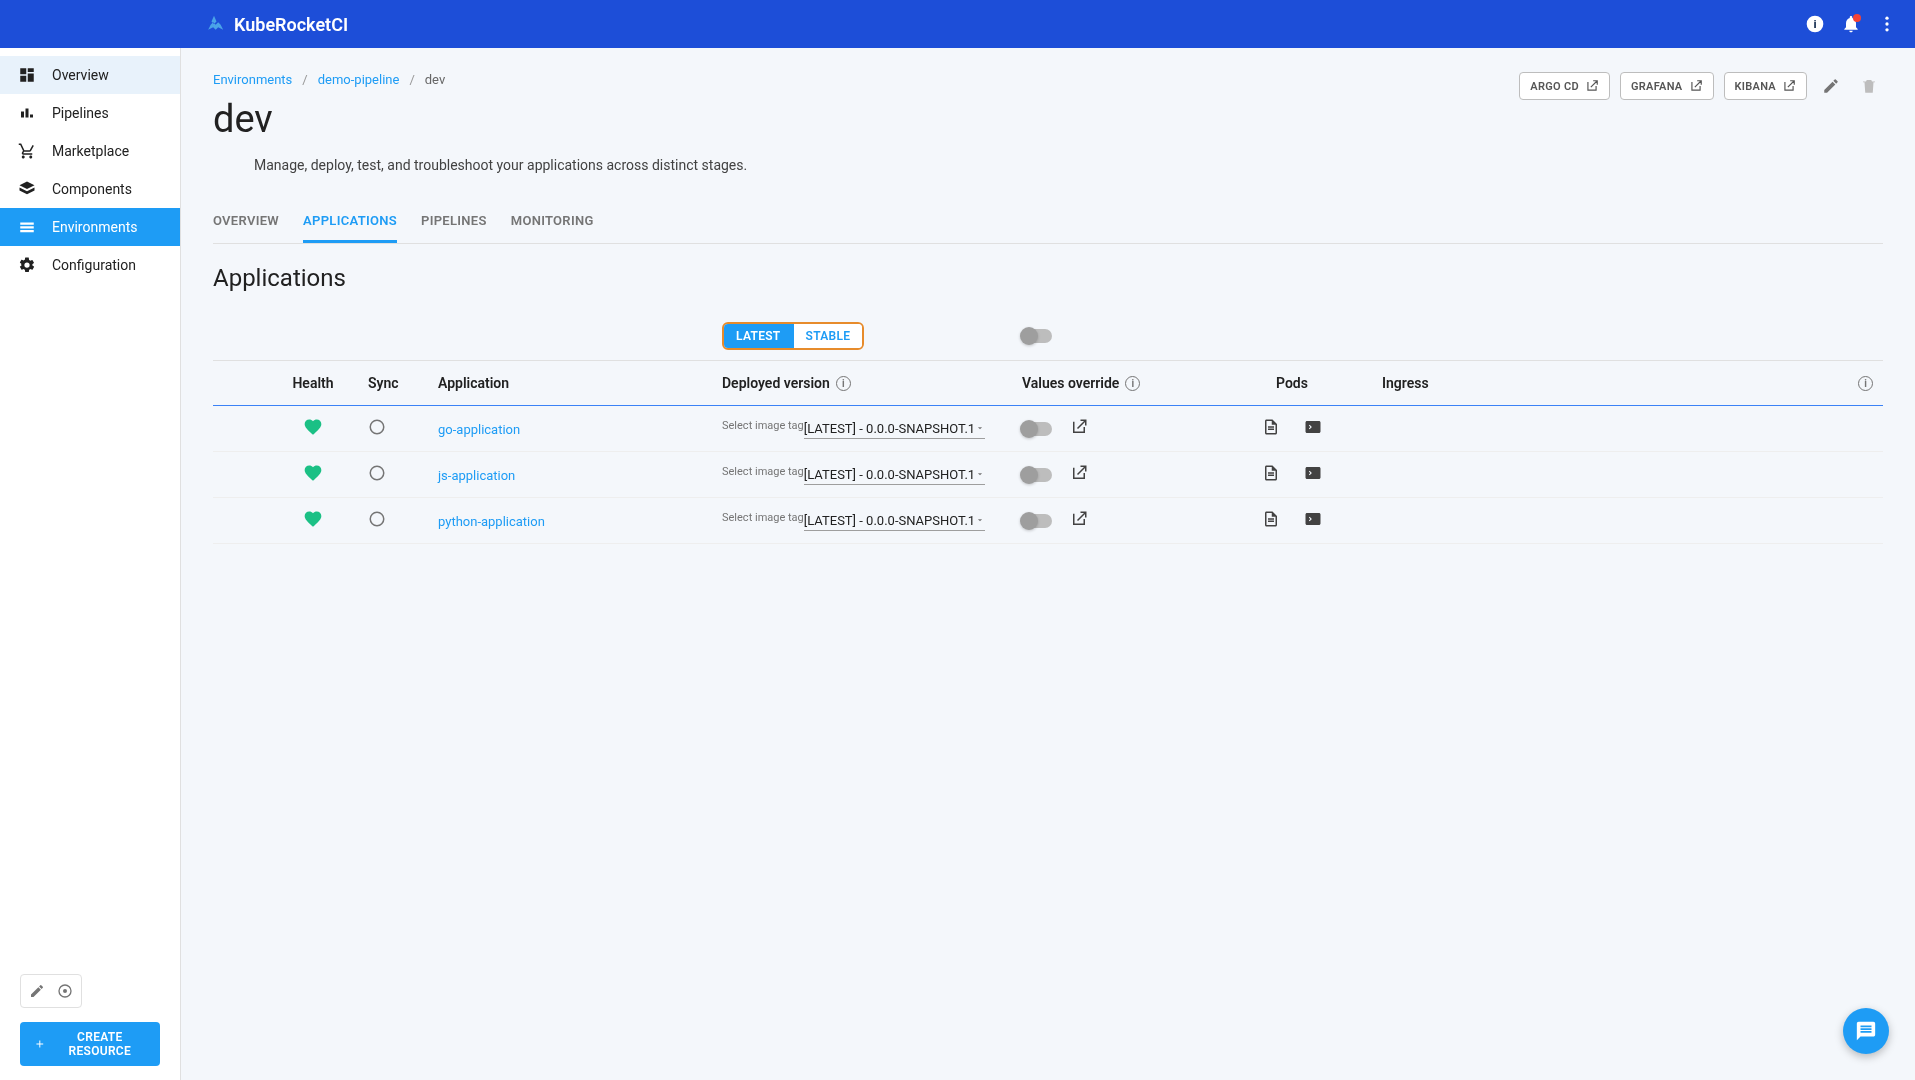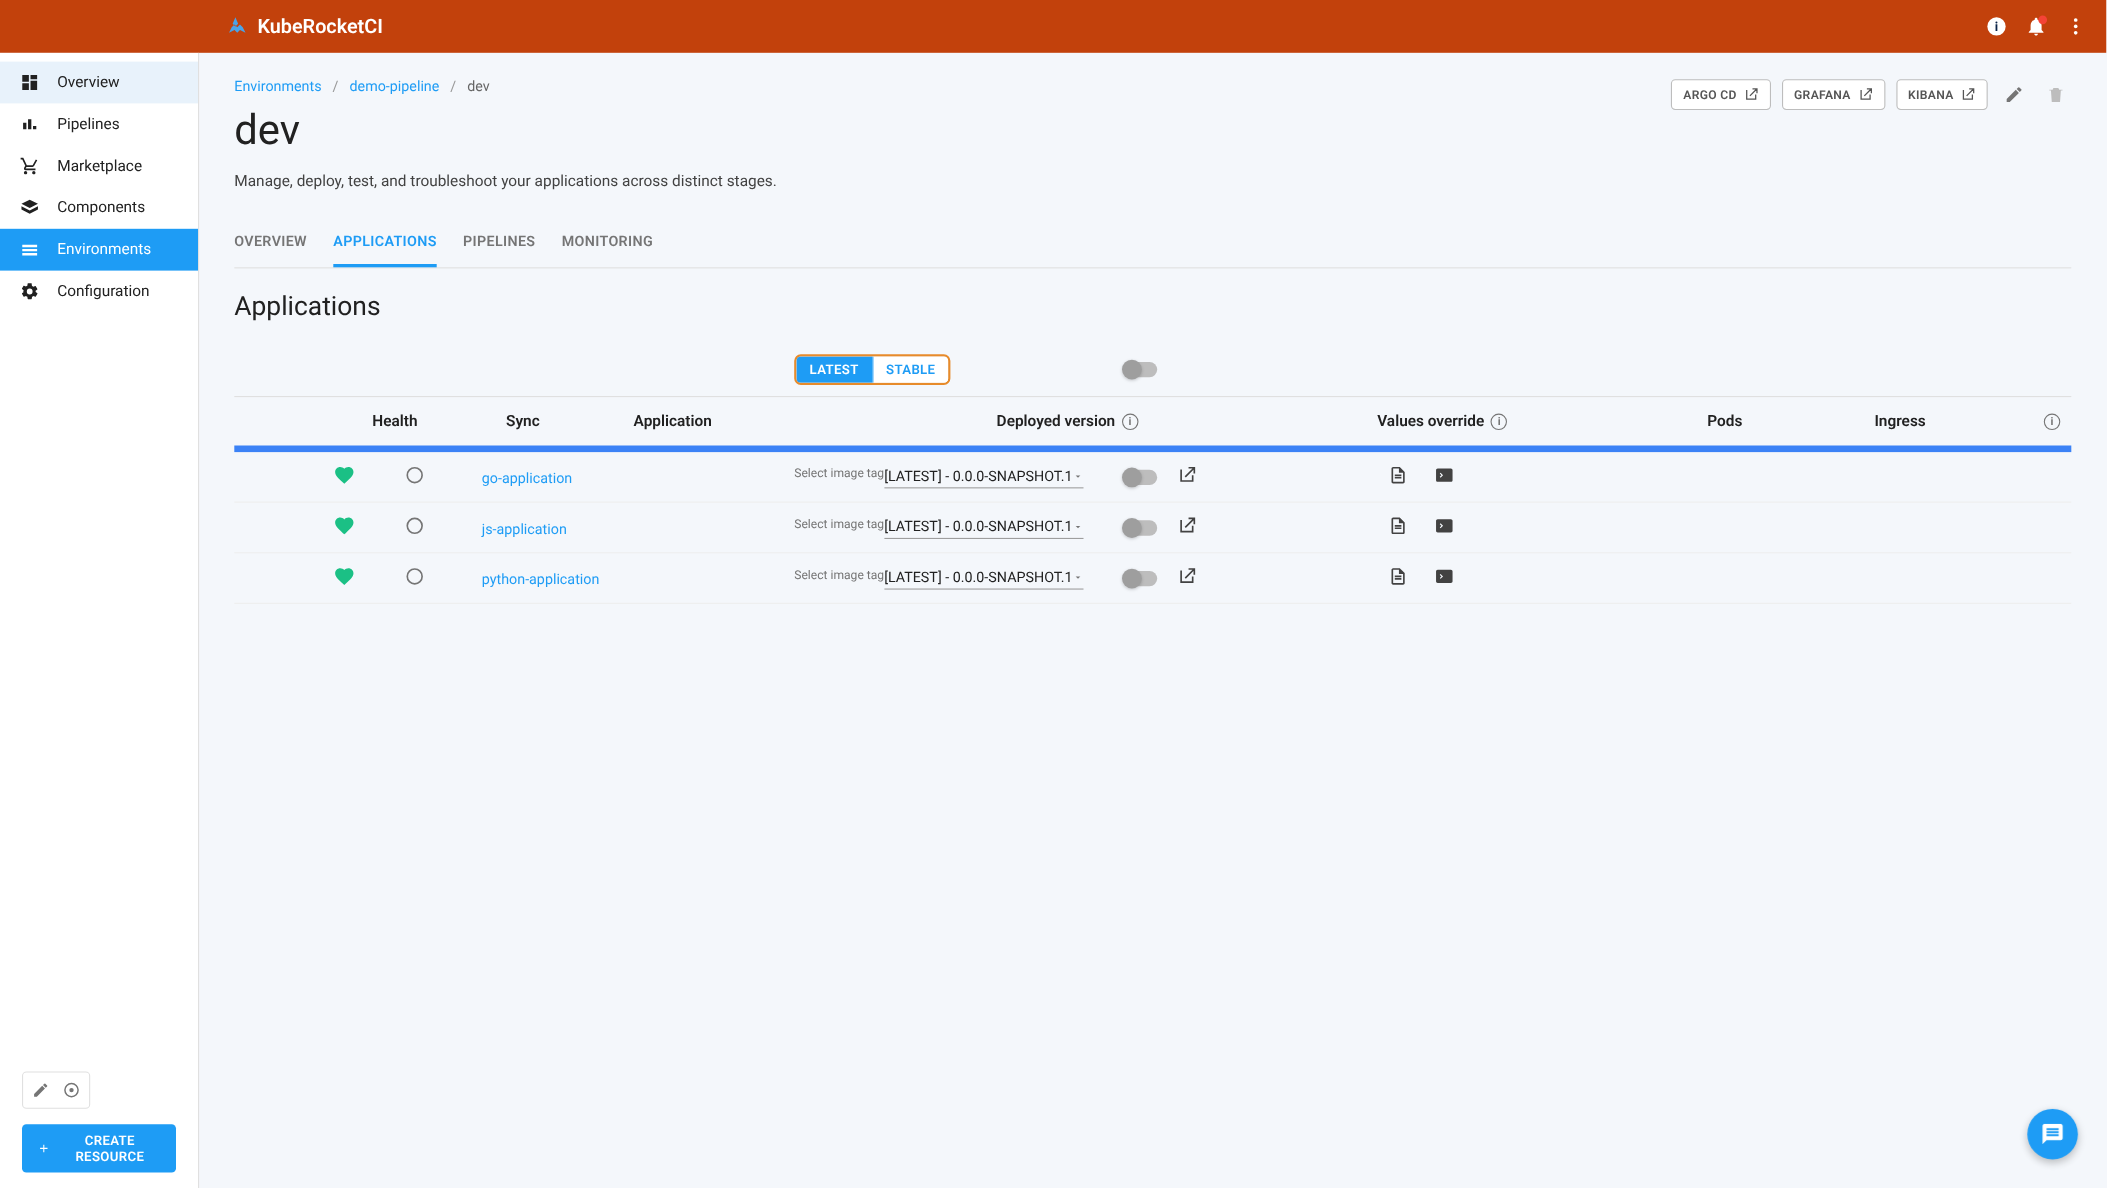--- a/index.html
+++ b/index.html
@@ -1,20 +1,20 @@
 <!DOCTYPE html>
 <html><head>
 <meta charset="utf-8">
 <style>
 * { margin: 0; padding: 0; box-sizing: border-box; font-family: -apple-system, BlinkMacSystemFont, "Segoe UI", Roboto, sans-serif; }
 body { background: #f4f7fb; color: #212121; overflow: hidden; }
 
 .app { display: flex; flex-direction: column; height: 100vh; width: 100vw; }
 
-.topbar { height: 48px; background: #c2410c; display: flex; align-items: center; padding: 0 16px; color: #fff; }
+.topbar { height: 48px; background: #1d4ed8; display: flex; align-items: center; padding: 0 16px; color: #fff; }
 .topbar .brand { display: flex; align-items: center; gap: 10px; margin-left: 188px; font-weight: 600; font-size: 18px; }
 .topbar .spacer { flex: 1; }
 .topbar .tb-icon { width: 24px; height: 24px; display: flex; align-items: center; justify-content: center; margin-left: 12px; cursor: pointer; position: relative; }
 .topbar .tb-icon svg { fill: #fff; }
 .notif-dot { position: absolute; top: 2px; right: 2px; width: 8px; height: 8px; background: #f44336; border-radius: 50%; }
 
 .body { flex: 1; display: flex; overflow: hidden; }
 
 .sidebar { width: 181px; background: #fff; border-right: 1px solid #e0e0e0; display: flex; flex-direction: column; position: relative; }
 .nav { padding-top: 8px; flex: 1; }
@@ -29,21 +29,21 @@
 .create-res-btn { background: #1e9cf5; color: #fff; border: none; border-radius: 4px; padding: 8px 14px; font-size: 12px; font-weight: 600; display: flex; align-items: center; gap: 8px; cursor: pointer; letter-spacing: 0.3px; }
 
 .main { flex: 1; overflow-y: auto; padding: 24px 32px 0 32px; }
 
 .header-row { display: flex; justify-content: space-between; align-items: flex-start; }
 .breadcrumb { display: flex; align-items: center; gap: 10px; font-size: 13px; margin-bottom: 10px; }
 .breadcrumb a { color: #1e9cf5; text-decoration: none; cursor: pointer; }
 .breadcrumb .sep { color: #999; }
 .breadcrumb .current { color: #666; }
 .page-title { font-size: 38px; font-weight: 400; margin-bottom: 16px; }
-.page-desc { font-size: 14px; color: #424242; margin-bottom: 28px; }
+.page-desc { font-size: 14px; color: #424242; margin-bottom: 28px; margin-left: 41px; }
 
 .header-actions { display: flex; align-items: center; gap: 10px; }
 .ext-btn { border: 1px solid #bdbdbd; background: #fff; border-radius: 4px; padding: 6px 10px; font-size: 11px; font-weight: 600; color: #555; display: flex; align-items: center; gap: 6px; cursor: pointer; letter-spacing: 0.3px; }
 .ext-btn svg { width: 14px; height: 14px; stroke: #555; fill: none; }
 .icon-btn { width: 28px; height: 28px; display: flex; align-items: center; justify-content: center; cursor: pointer; color: #757575; }
 .icon-btn svg { width: 18px; height: 18px; fill: #757575; }
 
 .tabs { display: flex; border-bottom: 1px solid #e0e0e0; gap: 24px; }
 .tab { padding: 12px 0; font-size: 13px; font-weight: 600; color: #757575; cursor: pointer; letter-spacing: 0.3px; border-bottom: 3px solid transparent; }
 .tab.active { color: #1e9cf5; border-bottom-color: #1e9cf5; }
@@ -61,21 +61,21 @@
 .filter-row .col-health { width: 110px; }
 .filter-row .col-sync { width: 70px; }
 .filter-row .col-app { width: 284px; }
 .filter-row .col-dep { width: 300px; }
 .chip-group { display: inline-flex; border: 2px solid #e78b2b; border-radius: 6px; overflow: hidden; }
 .chip { padding: 5px 12px; font-size: 12px; font-weight: 600; letter-spacing: 0.3px; cursor: pointer; }
 .chip.active { background: #1e9cf5; color: #fff; }
 .chip.inactive { background: #fff; color: #1e9cf5; border-left: 1px solid #1e9cf5; }
 .filter-row .col-vo { display: flex; align-items: center; }
 
-.thead { display: flex; padding: 14px 0; border-bottom: 6px solid #3b82f6; font-size: 14px; font-weight: 600; gap: 46px; }
+.thead { display: flex; padding: 14px 0; border-bottom: 1px solid #3b82f6; font-size: 14px; font-weight: 600; }
 .col-chk { width: 45px; }
 .col-health { width: 110px; text-align: center; }
 .col-sync { width: 70px; }
 .col-app { width: 284px; }
 .col-dep { width: 300px; display: flex; align-items: center; gap: 6px; }
 .col-vo { width: 180px; display: flex; align-items: center; gap: 6px; }
 .col-pods { width: 180px; text-align: center; }
 .col-ing { flex: 1; text-align: right; padding-right: 10px; display: flex; align-items: center; justify-content: space-between; gap: 6px; }
 .info-ic { width: 15px; height: 15px; border: 1.5px solid #757575; border-radius: 50%; display: inline-flex; align-items: center; justify-content: center; font-size: 10px; color: #757575; font-weight: bold; }
 

